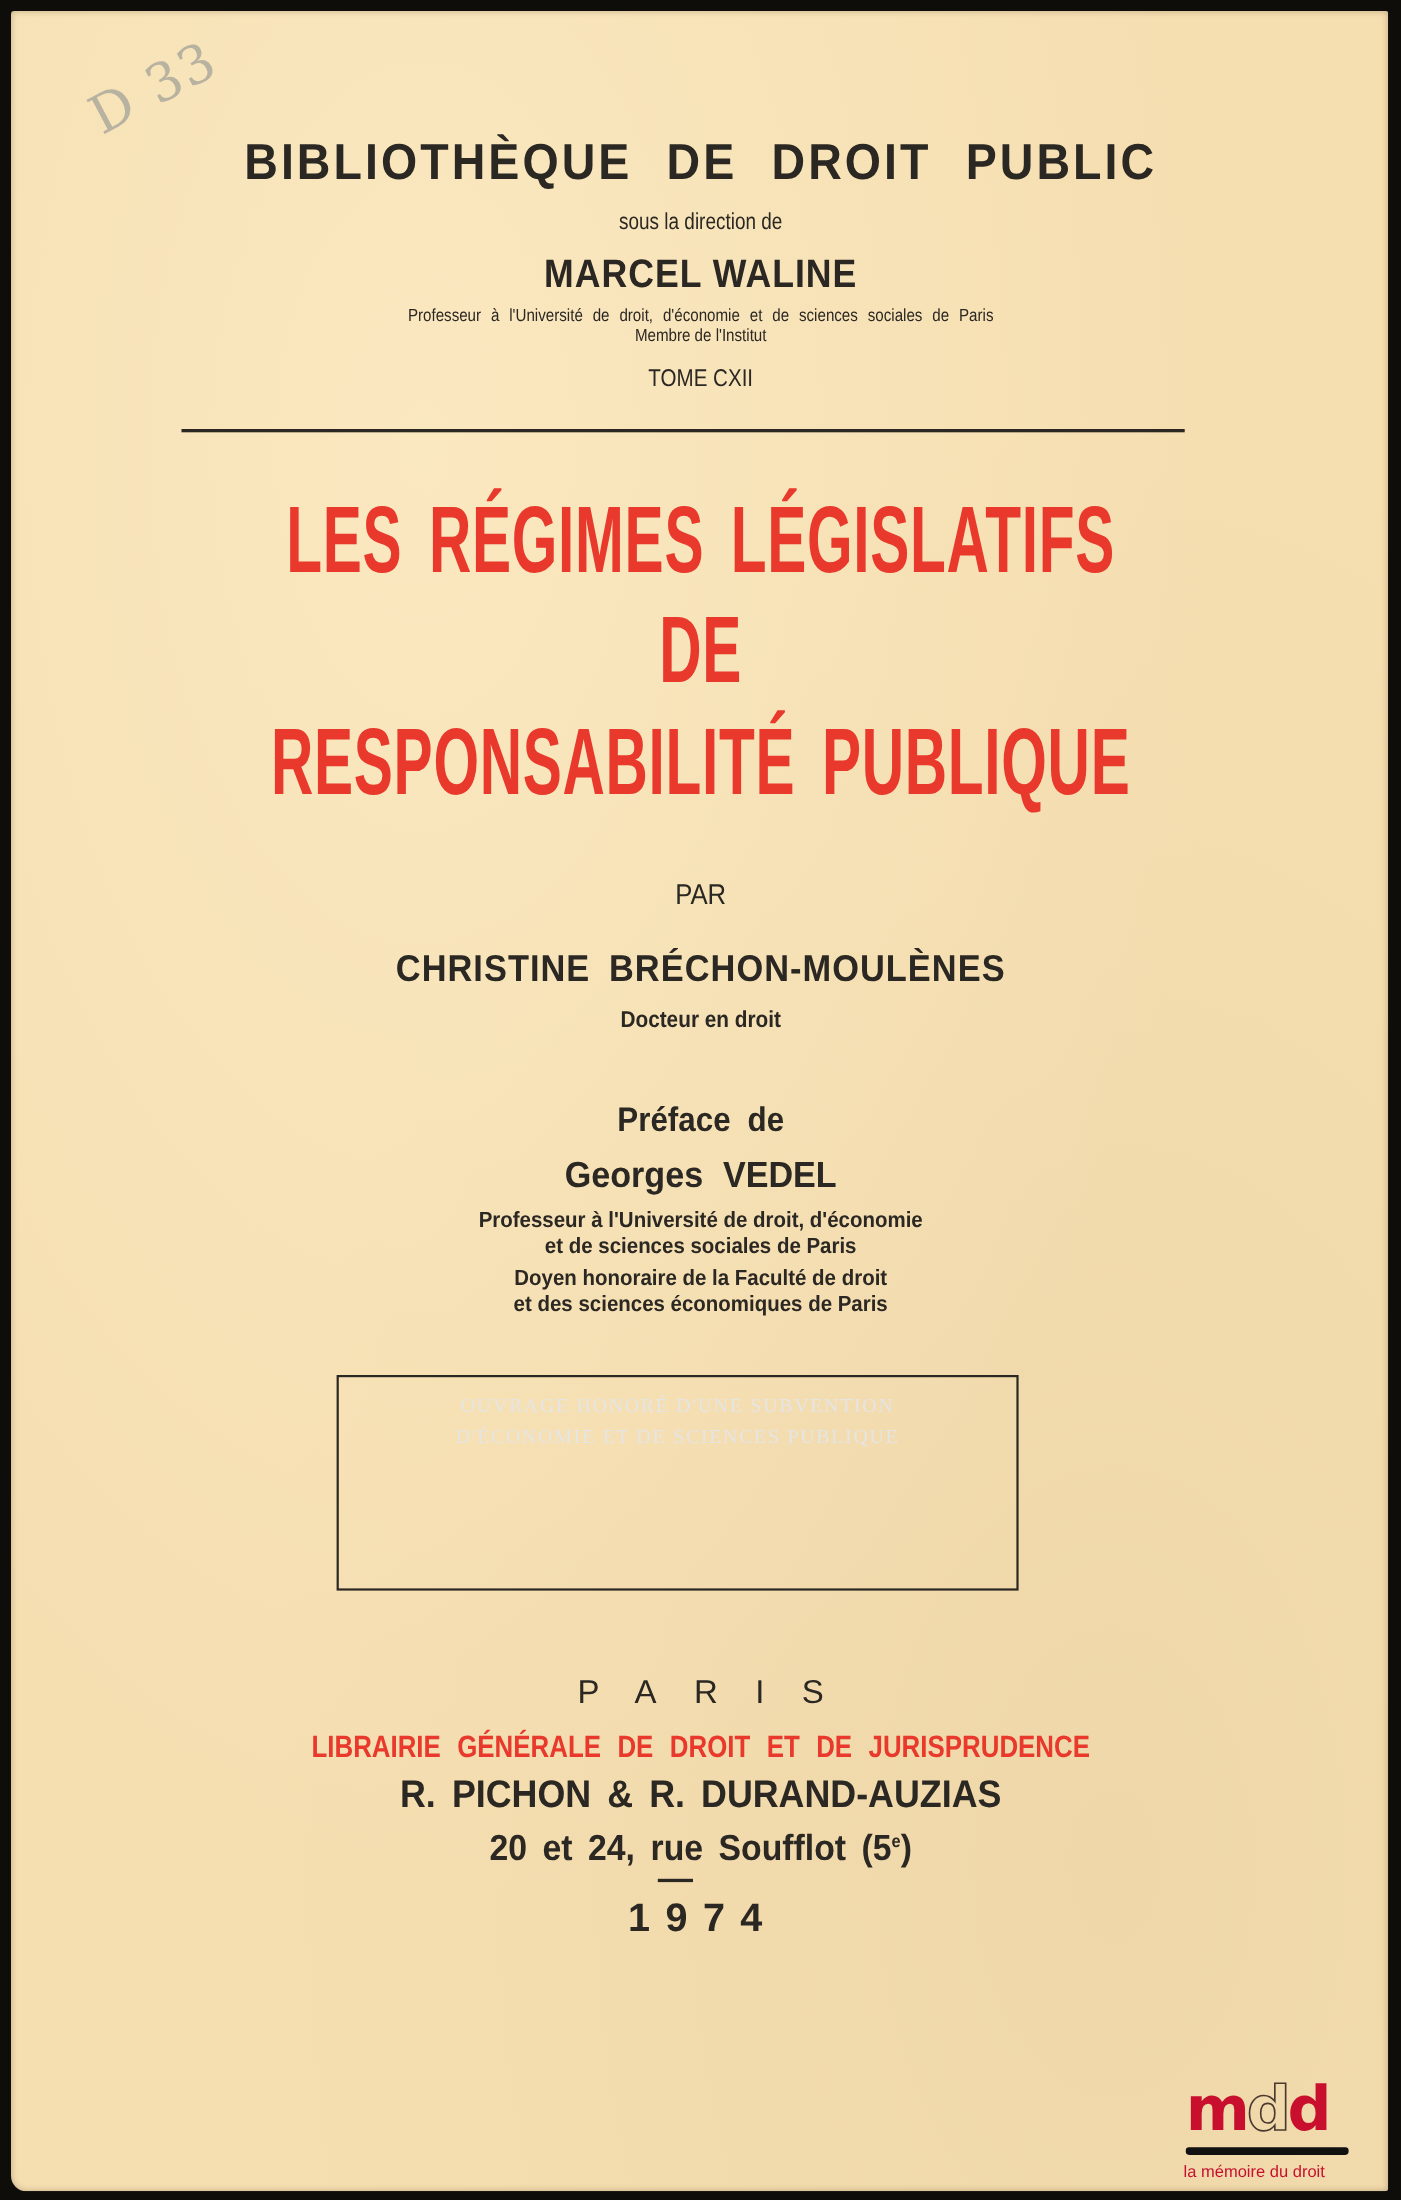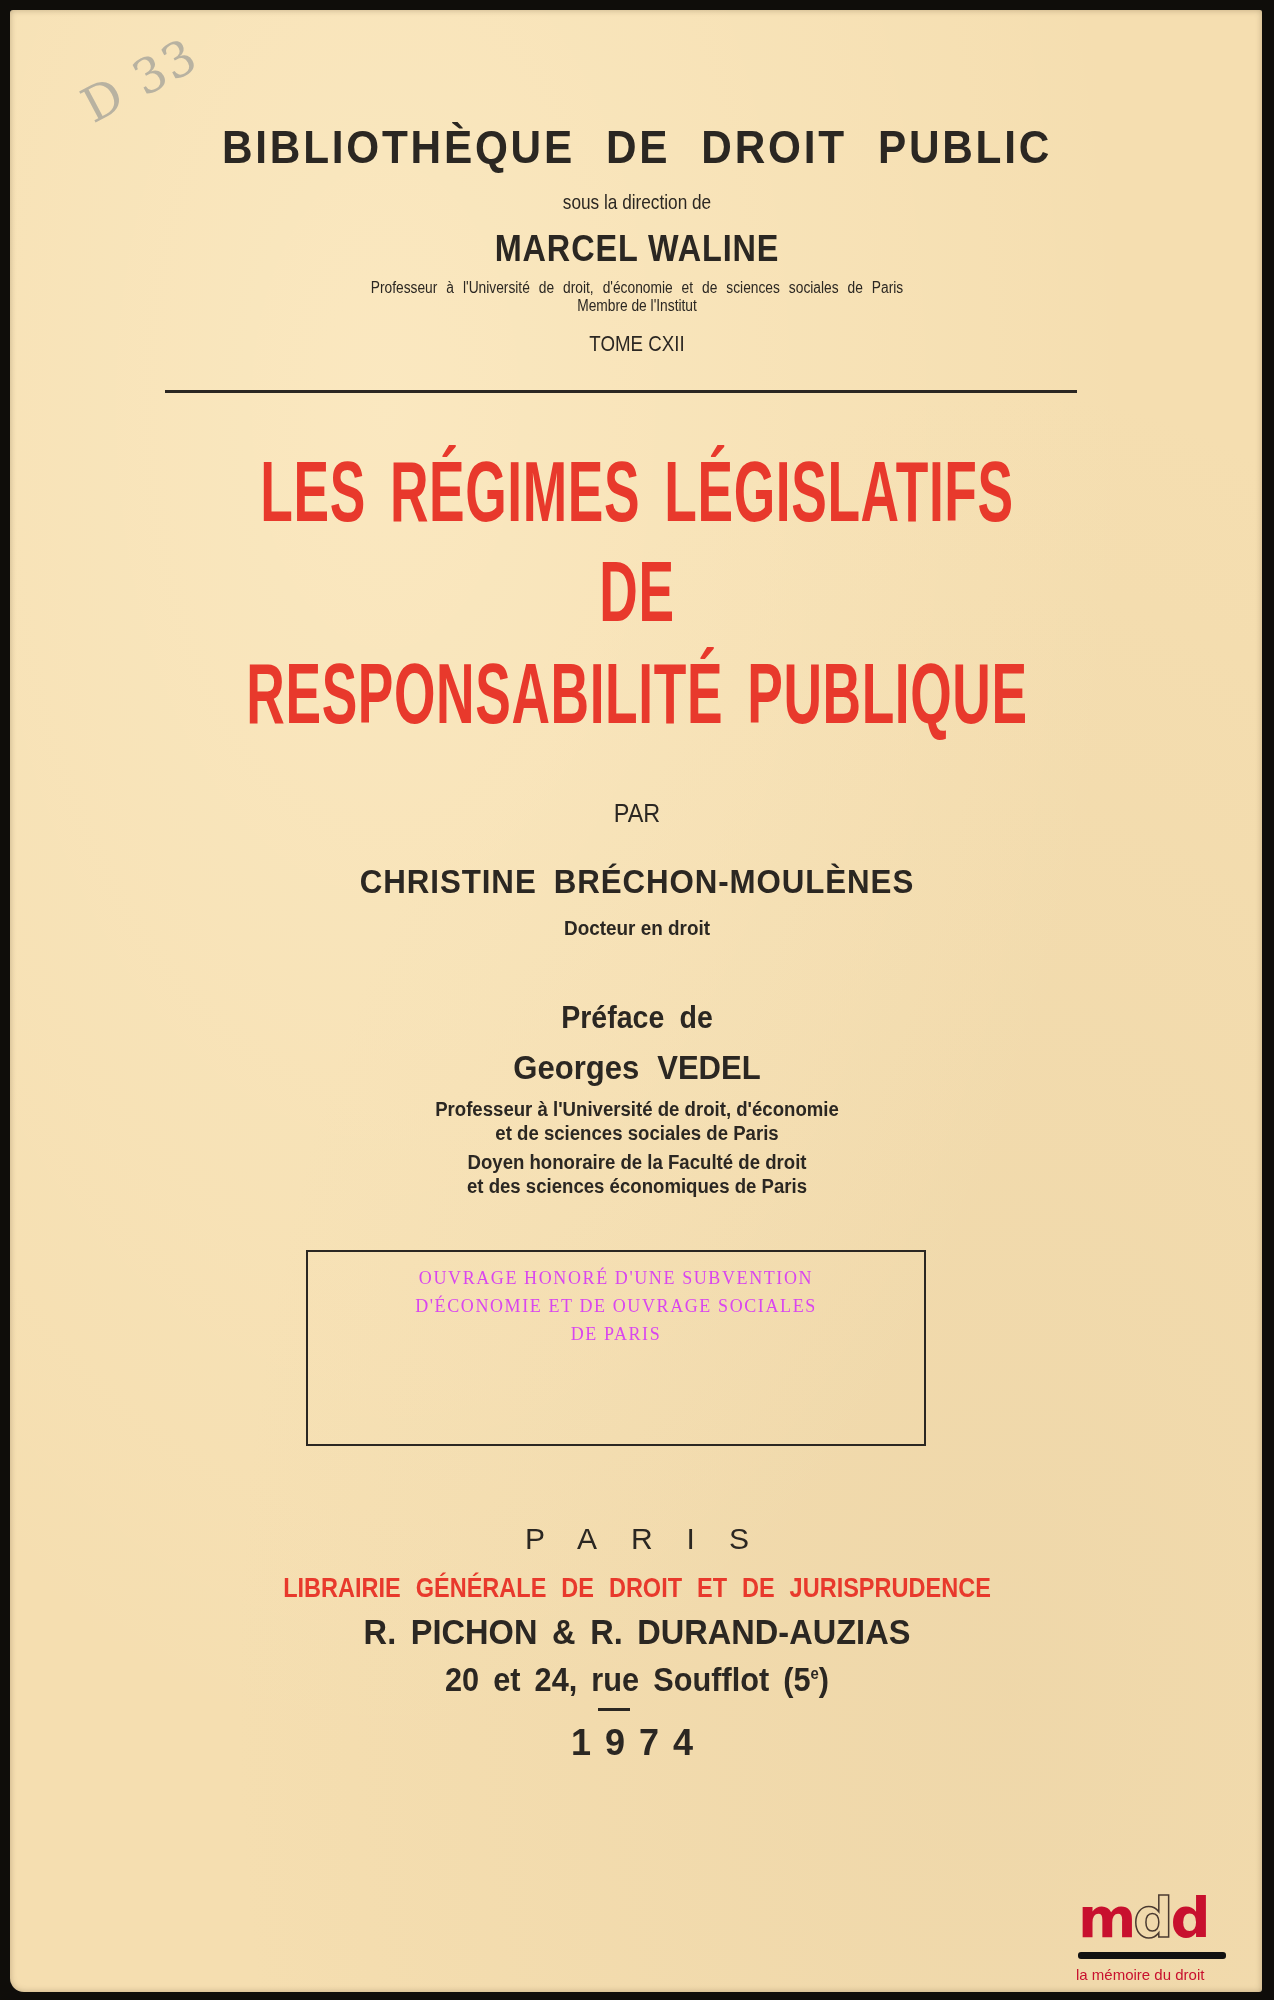--- a/index.html
+++ b/index.html
@@ -56,21 +56,21 @@
   .pv1 { top: 1098px; font-size: 20px; transform: scaleX(0.93); }
   .pv2 { top: 1122px; font-size: 20px; transform: scaleX(0.93); }
   .pv3 { top: 1151px; font-size: 20px; transform: scaleX(0.93); }
   .pv4 { top: 1175px; font-size: 20px; transform: scaleX(0.93); }
   .box {
     position: absolute; left: 306px; top: 1250px; width: 620px; height: 196px;
     border: 2.5px solid #2b2722; box-sizing: border-box;
   }
   .boxtext {
     position: absolute; left: 306px; width: 620px; top: 1264px; text-align: center;
-    font-family: "Liberation Serif", serif; color: #d946ef;
+    font-family: "Liberation Serif", serif; color: #e5e5e5;
     font-size: 18px; line-height: 28px; letter-spacing: 1.6px; font-variant: small-caps;
   }
   .boxtext div { white-space: nowrap; }
   .paris { top: 1522px; font-size: 30px; letter-spacing: 34px; padding-left: 34px; box-sizing: border-box; font-family: "Liberation Sans", sans-serif; }
   .librairie {
     top: 1572px; font-size: 28px; color: #e8392c; word-spacing: 10px;
     transform: scaleX(0.84);
   }
   .pichon { top: 1612px; font-size: 35px; word-spacing: 6px; transform: scaleX(0.93); }
   .address { top: 1661px; font-size: 33px; word-spacing: 6px; transform: scaleX(0.93); }
@@ -118,22 +118,21 @@
 <div class="line cond preface">Préface de</div>
 <div class="line cond vedel">Georges VEDEL</div>
 <div class="line cond pv1">Professeur à l'Université de droit, d'économie</div>
 <div class="line cond pv2">et de sciences sociales de Paris</div>
 <div class="line cond pv3">Doyen honoraire de la Faculté de droit</div>
 <div class="line cond pv4">et des sciences économiques de Paris</div>
 
 <div class="box"></div>
 <div class="boxtext">
   <div>OUVRAGE HONORÉ D'UNE SUBVENTION</div>
-  <div>D'ÉCONOMIE ET DE OUVRAGE SOCIALES</div>
-  <div>DE PARIS</div>
+  <div>D'ÉCONOMIE ET DE SCIENCES PUBLIQUE</div>
 </div>
 
 <div class="line paris">PARIS</div>
 <div class="line cond librairie">LIBRAIRIE GÉNÉRALE DE DROIT ET DE JURISPRUDENCE</div>
 <div class="line cond pichon">R. PICHON &amp; R. DURAND-AUZIAS</div>
 <div class="line cond address"><span>20 et 24, rue Soufflot (5</span><sup>e</sup><span>)</span></div>
 <div class="dash"></div>
 <div class="line year">1974</div>
 
 <div class="logo">

